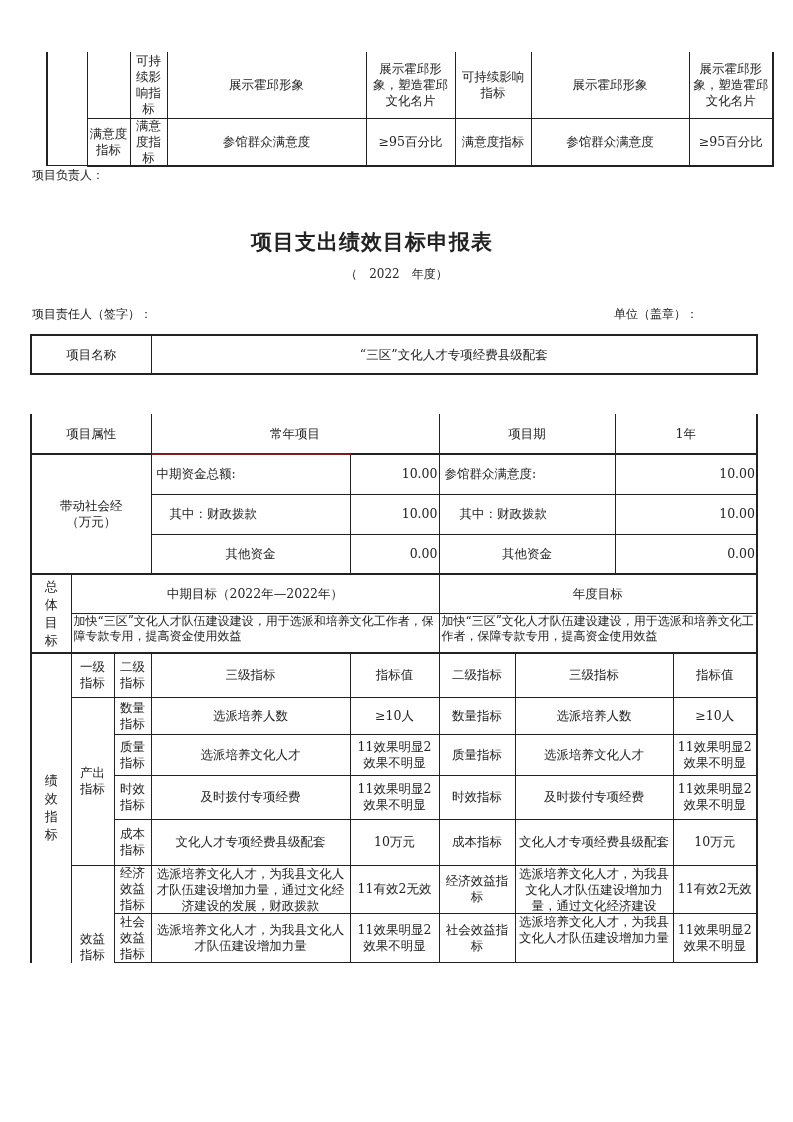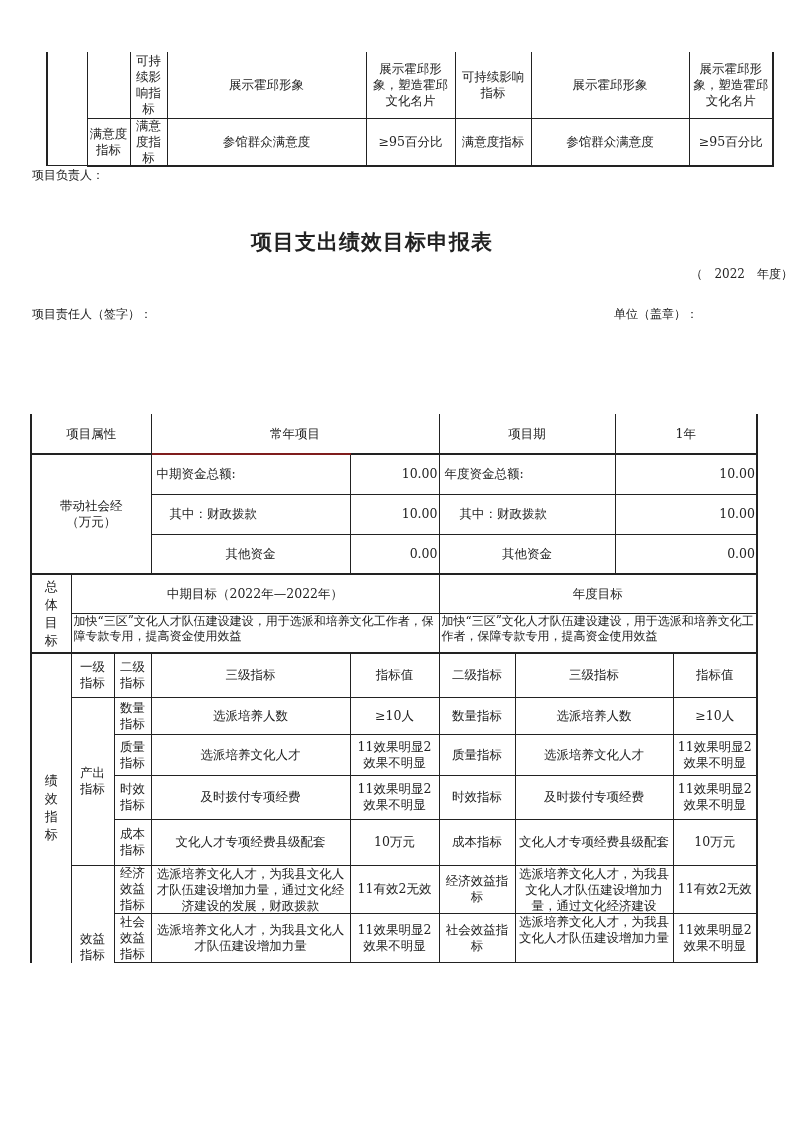--- a/index.html
+++ b/index.html
@@ -6,21 +6,21 @@
   body { width: 793px; height: 1122px; position: relative; overflow: hidden;
          font-family: "DejaVu Serif", "Liberation Serif", serif; color: #222; }
   .abs { position: absolute; }
   table { border-collapse: collapse; table-layout: fixed; position: absolute; }
   td { border: 1px solid #222; text-align: center; vertical-align: middle; padding: 0 2px;
        font-size: 12.5px; line-height: 16px; overflow: hidden; }
   .left { text-align: left; padding-left: 5px; }
   .right { text-align: right; padding-right: 1px; }
   .title { left: 0; width: 724px; top: 228px; text-align: center; font-family: "DejaVu Sans", "Liberation Sans", sans-serif;
            font-weight: bold; font-size: 21px; letter-spacing: 1px; margin-left: 10px; }
-  .subtitle { left: 0; width: 793px; top: 266px; text-align: right; font-size: 12px; }
+  .subtitle { left: 0; width: 793px; top: 266px; text-align: center; font-size: 12px; }
   .small { font-size: 12px; }
   .cell-clip { height: 100%; overflow: hidden; display: flex; align-items: center; justify-content: center; }
 </style>
 </head>
 <body>
 
 <table style="left:30px; top:52px; width:726px;margin-left:16px;">
   <colgroup>
     <col style="width:40px">
       <col style="width:43px">
@@ -75,20 +75,24 @@
 <table style="left:30px; top:334px; width:726px; border:2px solid #222;">
   <colgroup>
     <col style="width:120px">
       <col style="width:199px">
       <col style="width:89px">
       <col style="width:76px">
       <col style="width:158px">
       <col style="width:84px">
   </colgroup>
   <tbody>
+      <tr style="height:39px">
+    <td>项目名称</td>
+    <td colspan="5">“三区”文化人才专项经费县级配套</td>
+  </tr>
 </tbody>
   </table>
 
 <table style="left:30px; top:414px; width:726px; border:2px solid #222; border-top:none;">
   <colgroup>
     <col style="width:120px">
       <col style="width:199px">
       <col style="width:89px">
       <col style="width:176px">
       <col style="width:142px">
@@ -97,21 +101,21 @@
       <tr style="height:40px">
     <td style="border-top:none;">项目属性</td>
     <td colspan="2" style="border-top:none;">常年项目</td>
     <td style="border-top:none;">项目期</td>
     <td style="border-top:none;margin-left:24px;">1年</td>
   </tr>
   <tr style="height:40px">
     <td rowspan="3" style="border-top:2px solid #222;"><span style="display:inline-block; width:64px;">带动社会经（万元）</span></td>
     <td class="left" style="border-top:2px solid #7f1d1d;">中期资金总额:</td>
     <td class="right" style="border-top:2px solid #222;">10.00</td>
-    <td class="left" style="border-top:2px solid #222;">年度资金总额:</td>
+    <td class="left" style="border-top:2px solid #222;">参馆群众满意度:</td>
     <td class="right" style="border-top:2px solid #222;">10.00</td>
   </tr>
   <tr style="height:40px">
     <td class="left" style="padding-left:18px;">其中：财政拨款</td>
     <td class="right">10.00</td>
     <td class="left" style="padding-left:20px;">其中：财政拨款</td>
     <td class="right">10.00</td>
   </tr>
   <tr style="height:40px">
     <td>其他资金</td>

